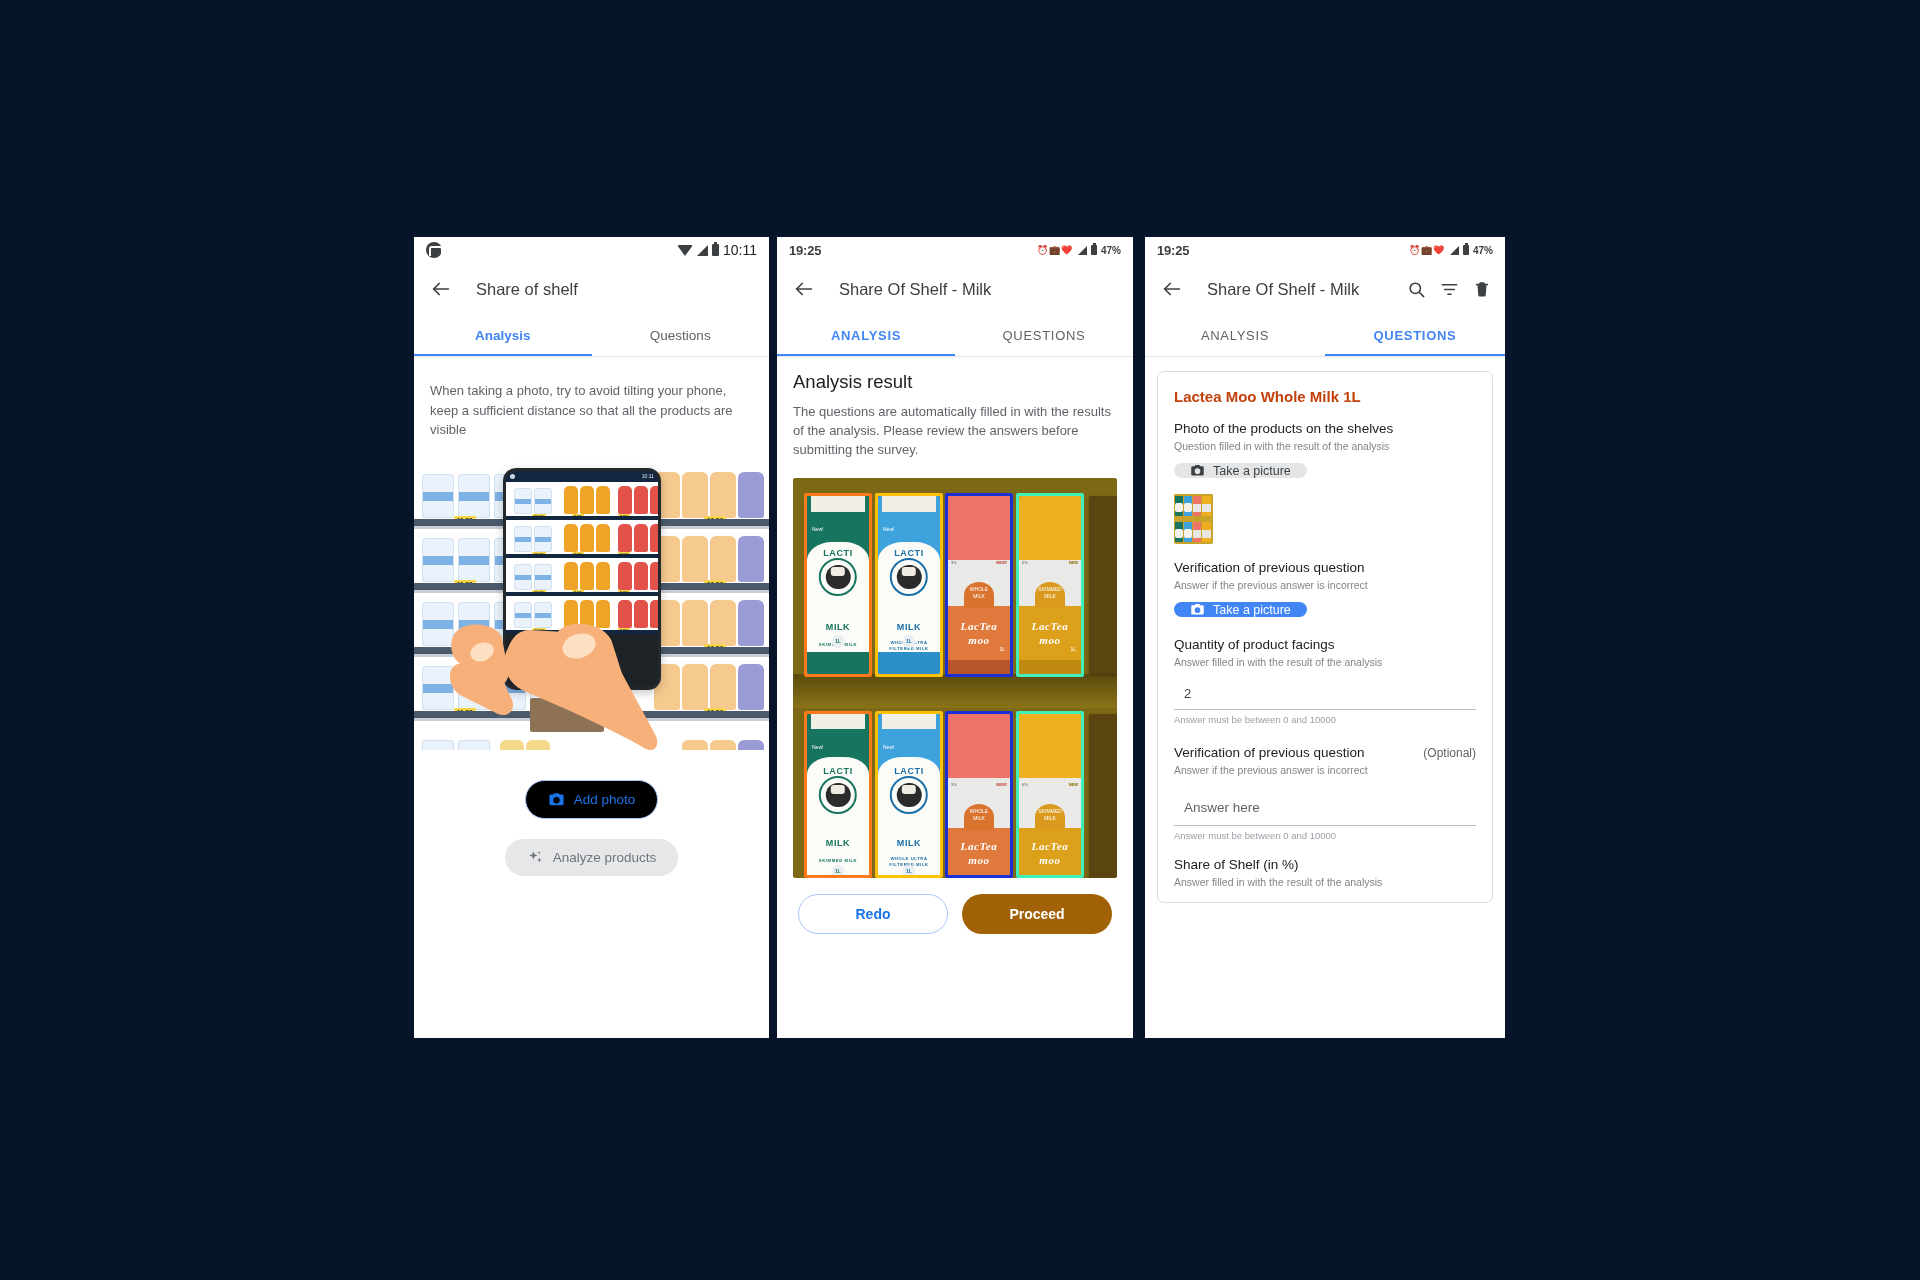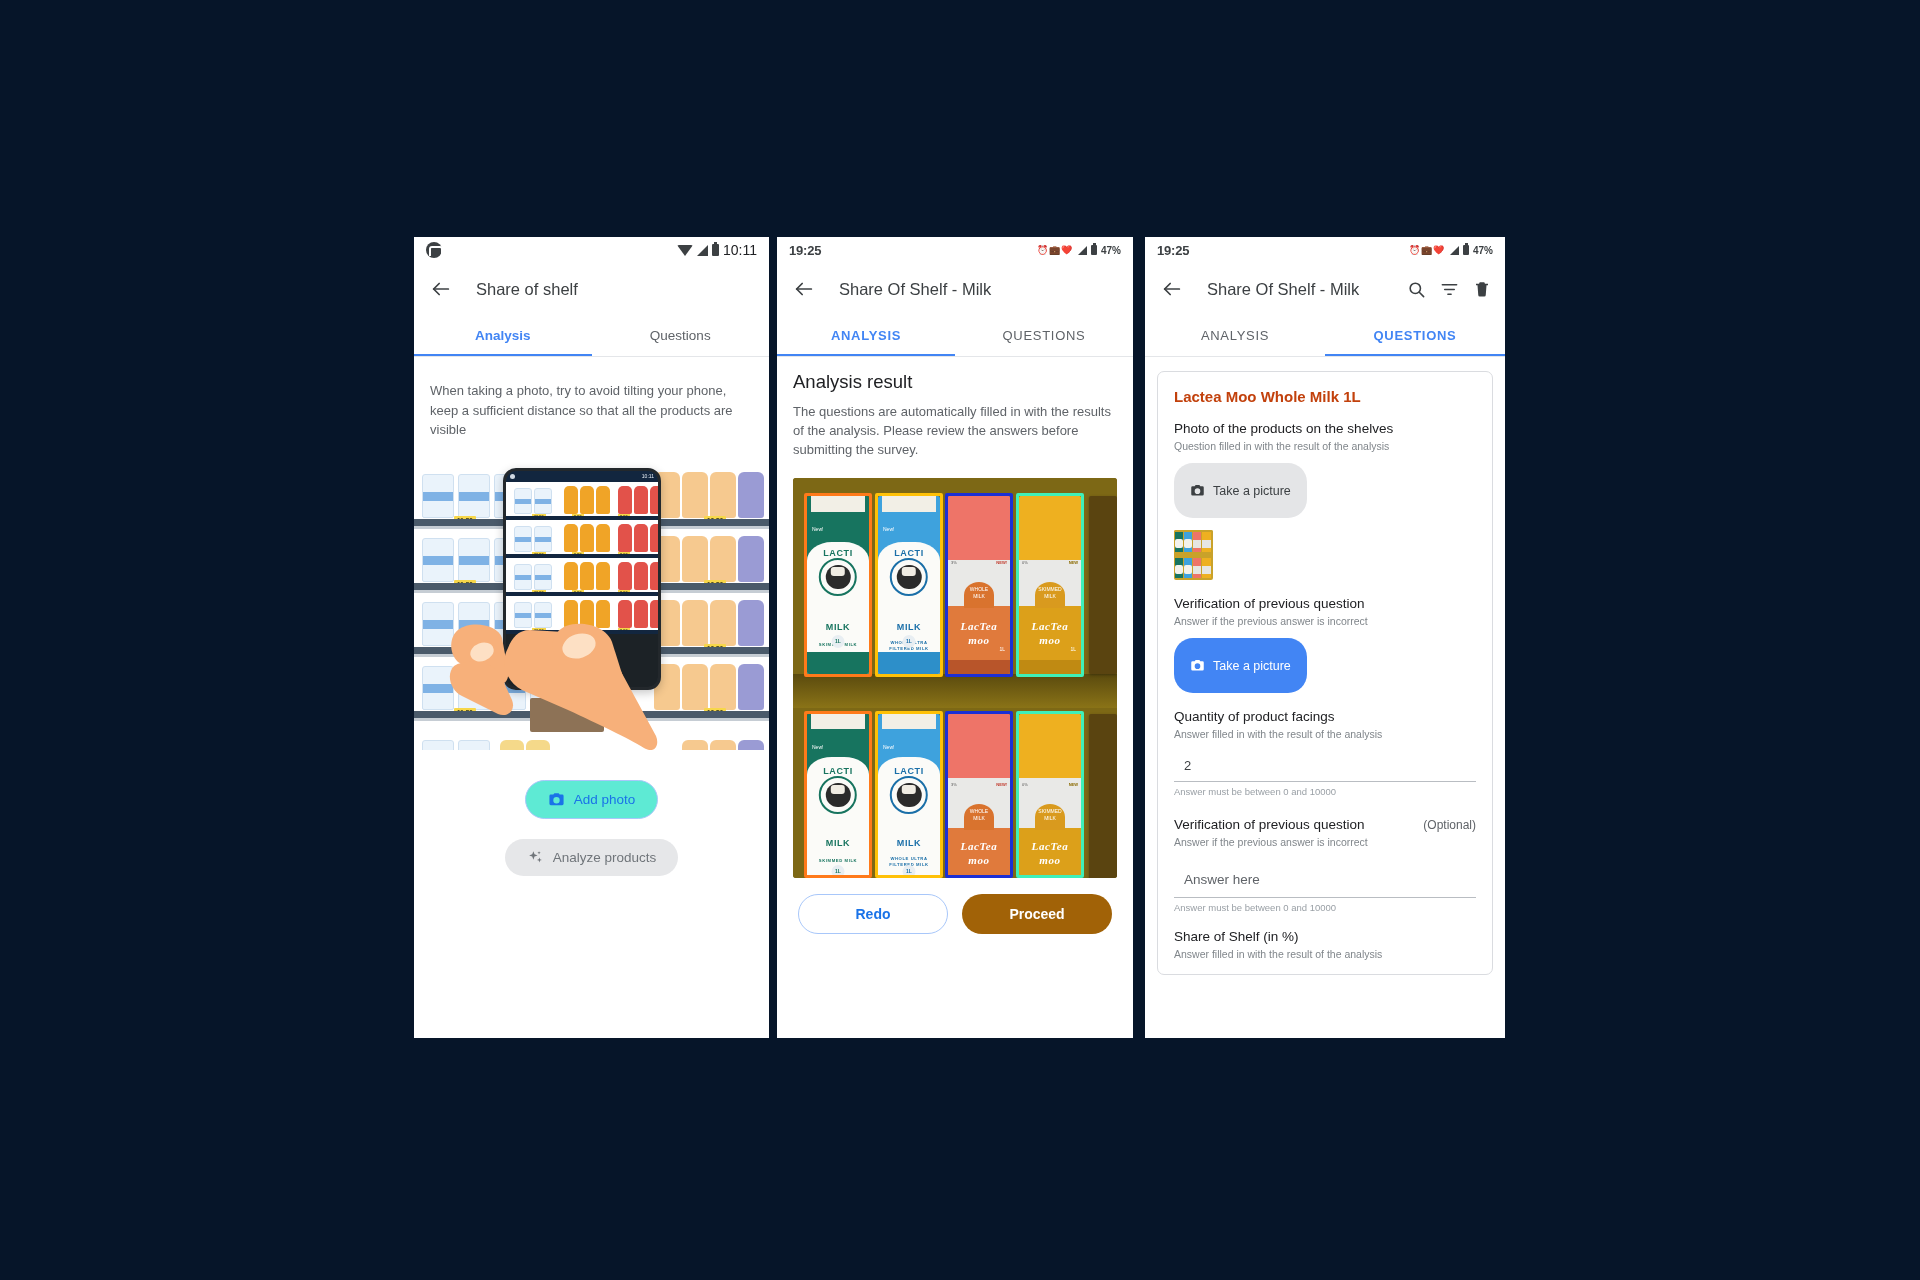--- a/index.html
+++ b/index.html
@@ -207,21 +207,21 @@
     margin-top: 30px; display: flex; flex-direction: column;
     align-items: center; gap: 20px;
   }
   .btn {
     display: inline-flex; align-items: center; gap: 9px;
     border-radius: 22px; font-size: 13.5px;
     padding: 10px 22px; cursor: pointer;
     white-space: nowrap;
   }
   .btn-outline {
-    border: 1px solid #a8c7fa; color: #1a73e8; background: #5eead4;
+    border: 1px solid #a8c7fa; color: #1a73e8; background: #000000;
     font-weight: 500;
     justify-content: flex-end;
   }
   .btn-disabled {
     background: #e6e7e9; color: #70757a; border: none;
   }
   .cam-glyph { display: inline-flex; }
   .sparkle { display: inline-flex; }
 
   
@@ -296,21 +296,21 @@
     font-size: 13.5px; color: #202124; margin-top: 4px;
   }
   .q-row { display: flex; align-items: baseline; justify-content: space-between; gap: 8px; }
   .q-optional { font-size: 12px; color: #5f6368; white-space: nowrap; }
   .q-help {
     font-size: 10.5px; color: #80868b; margin-top: 4px;
   }
   .pill {
     display: inline-flex; align-items: center; gap: 8px;
     margin-top: 11px;
-    border-radius: 19px; padding: 20px 16px; font-size: 12.5px;
+    border-radius: 19px; padding: 0 16px; font-size: 12.5px;
     cursor: pointer;
   }
   .pill-grey { background: #e4e5e7; color: #3c4043; }
   .pill-blue { background: #4285f4; color: #fff; font-weight: 500; }
   .thumb {
     margin-top: 12px;
     width: 39px; height: 50px;
     border-radius: 2px; overflow: hidden; position: relative;
     background: #c9a22a;
   }

